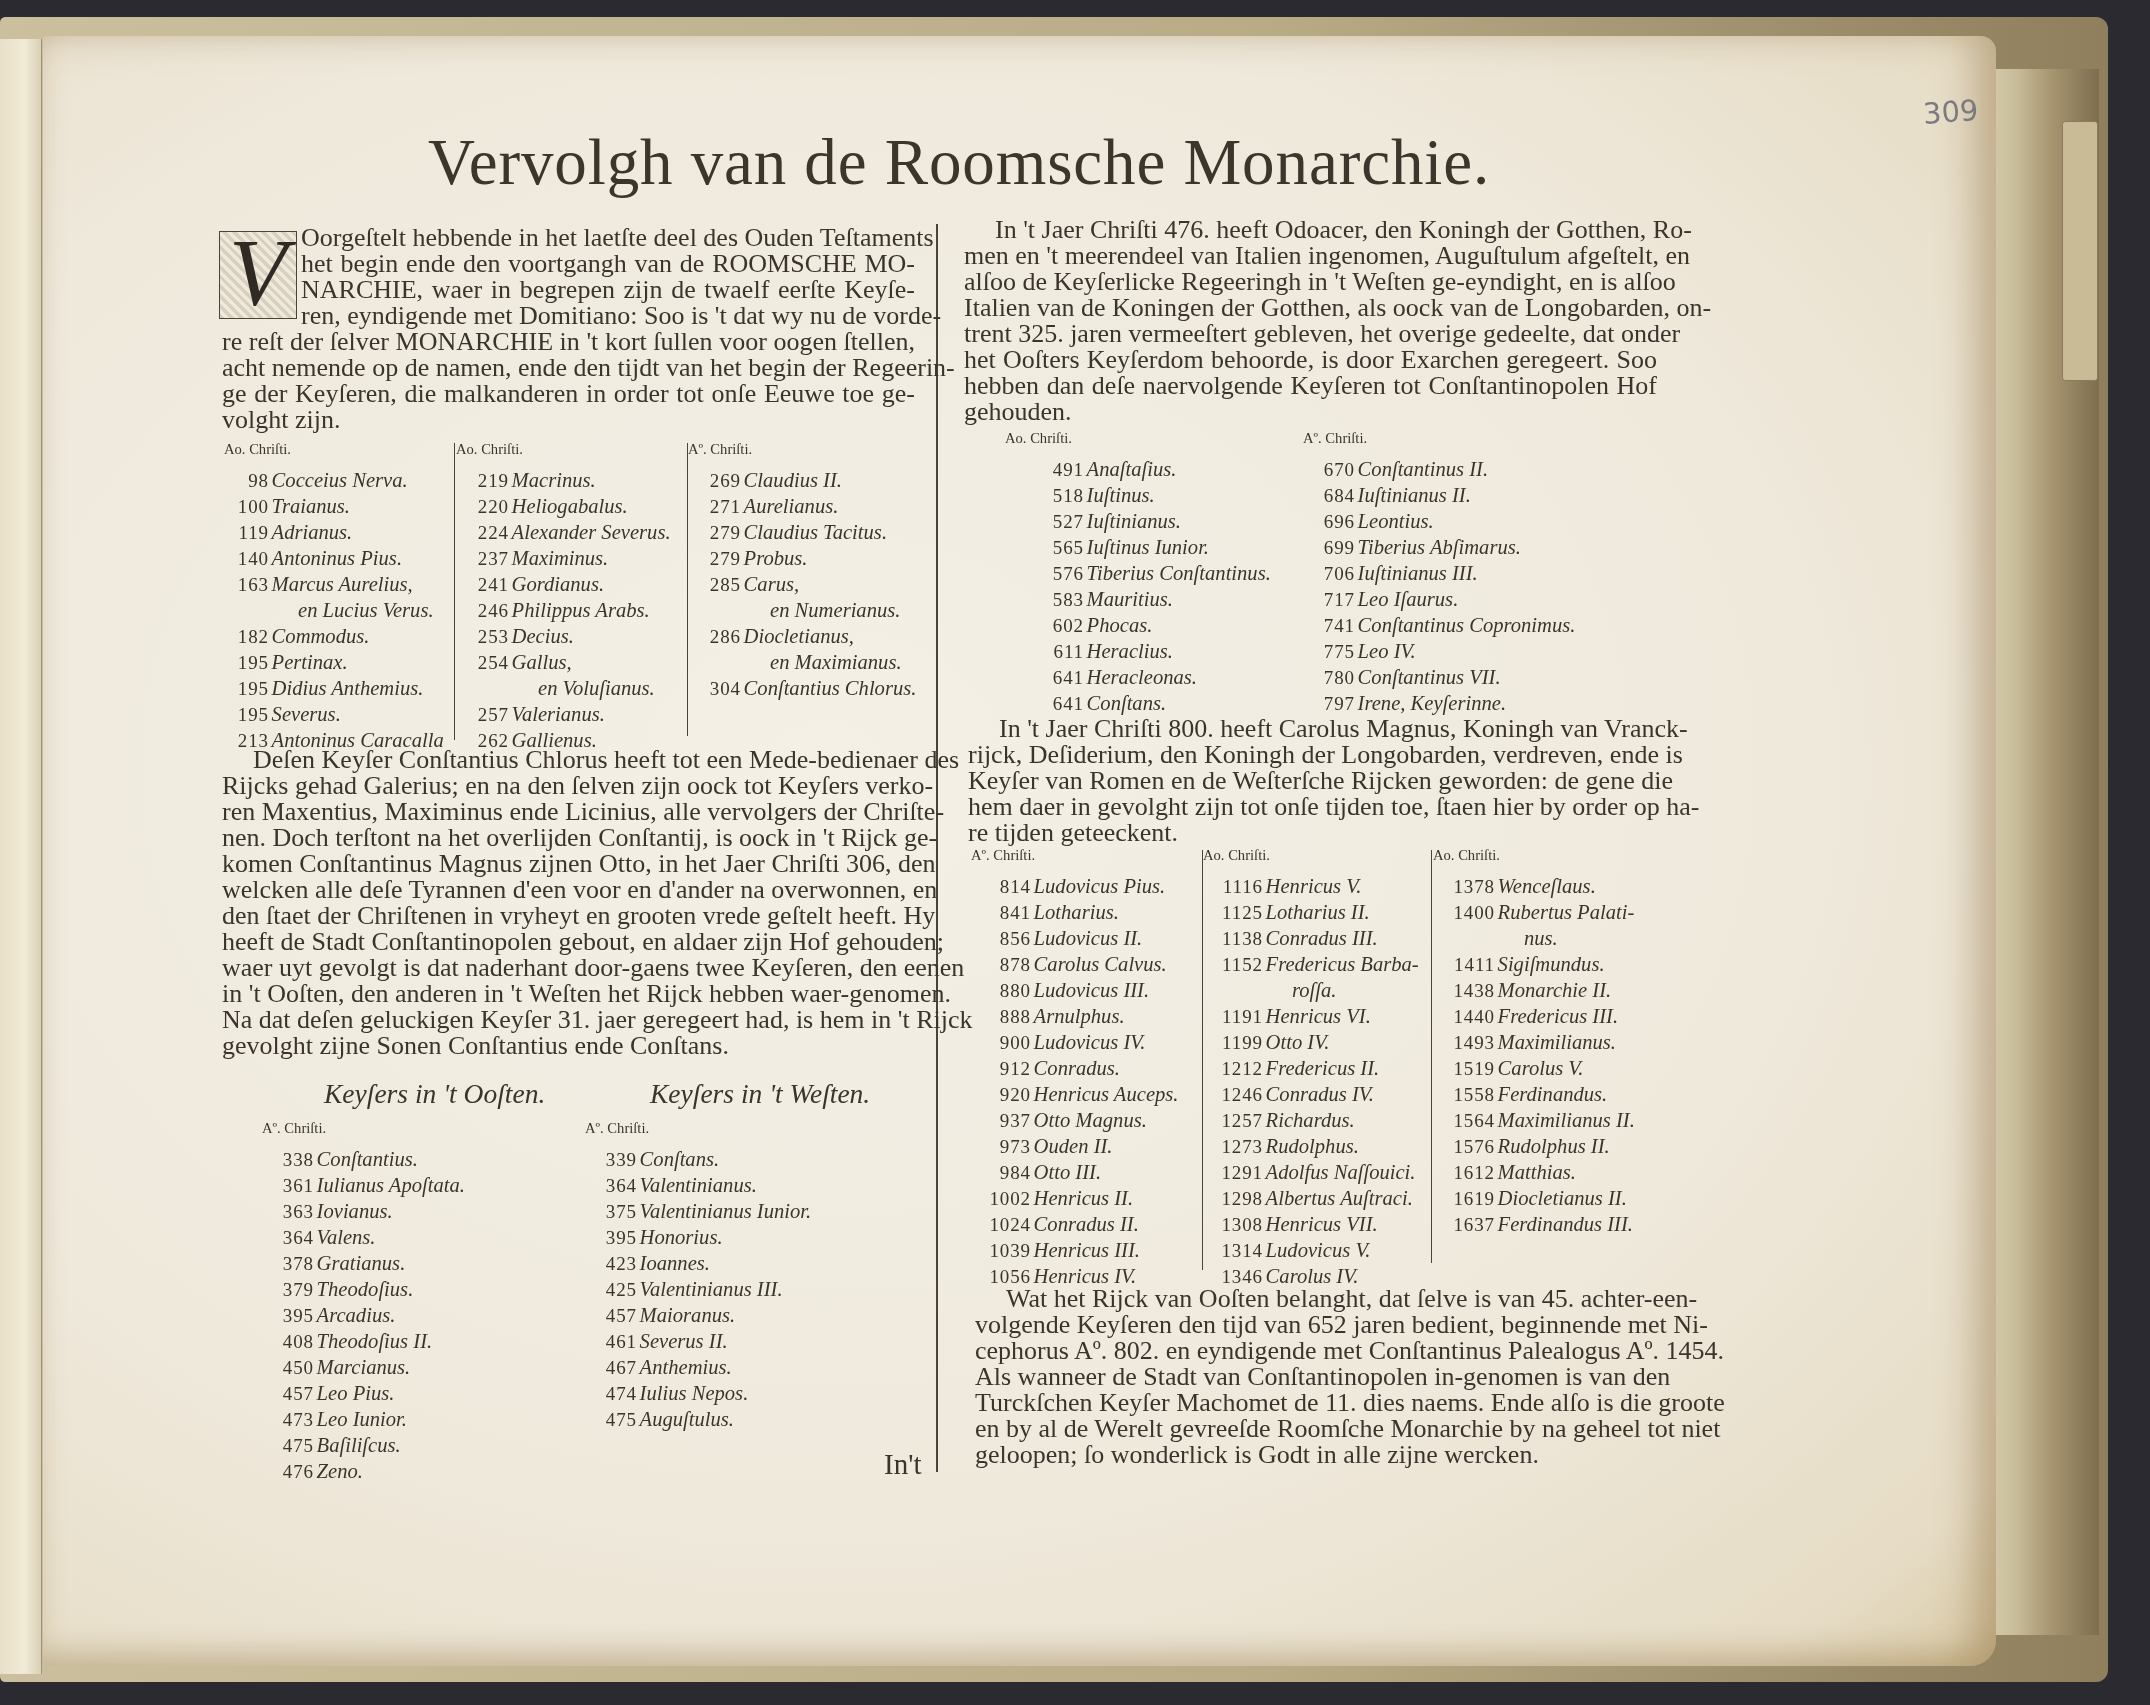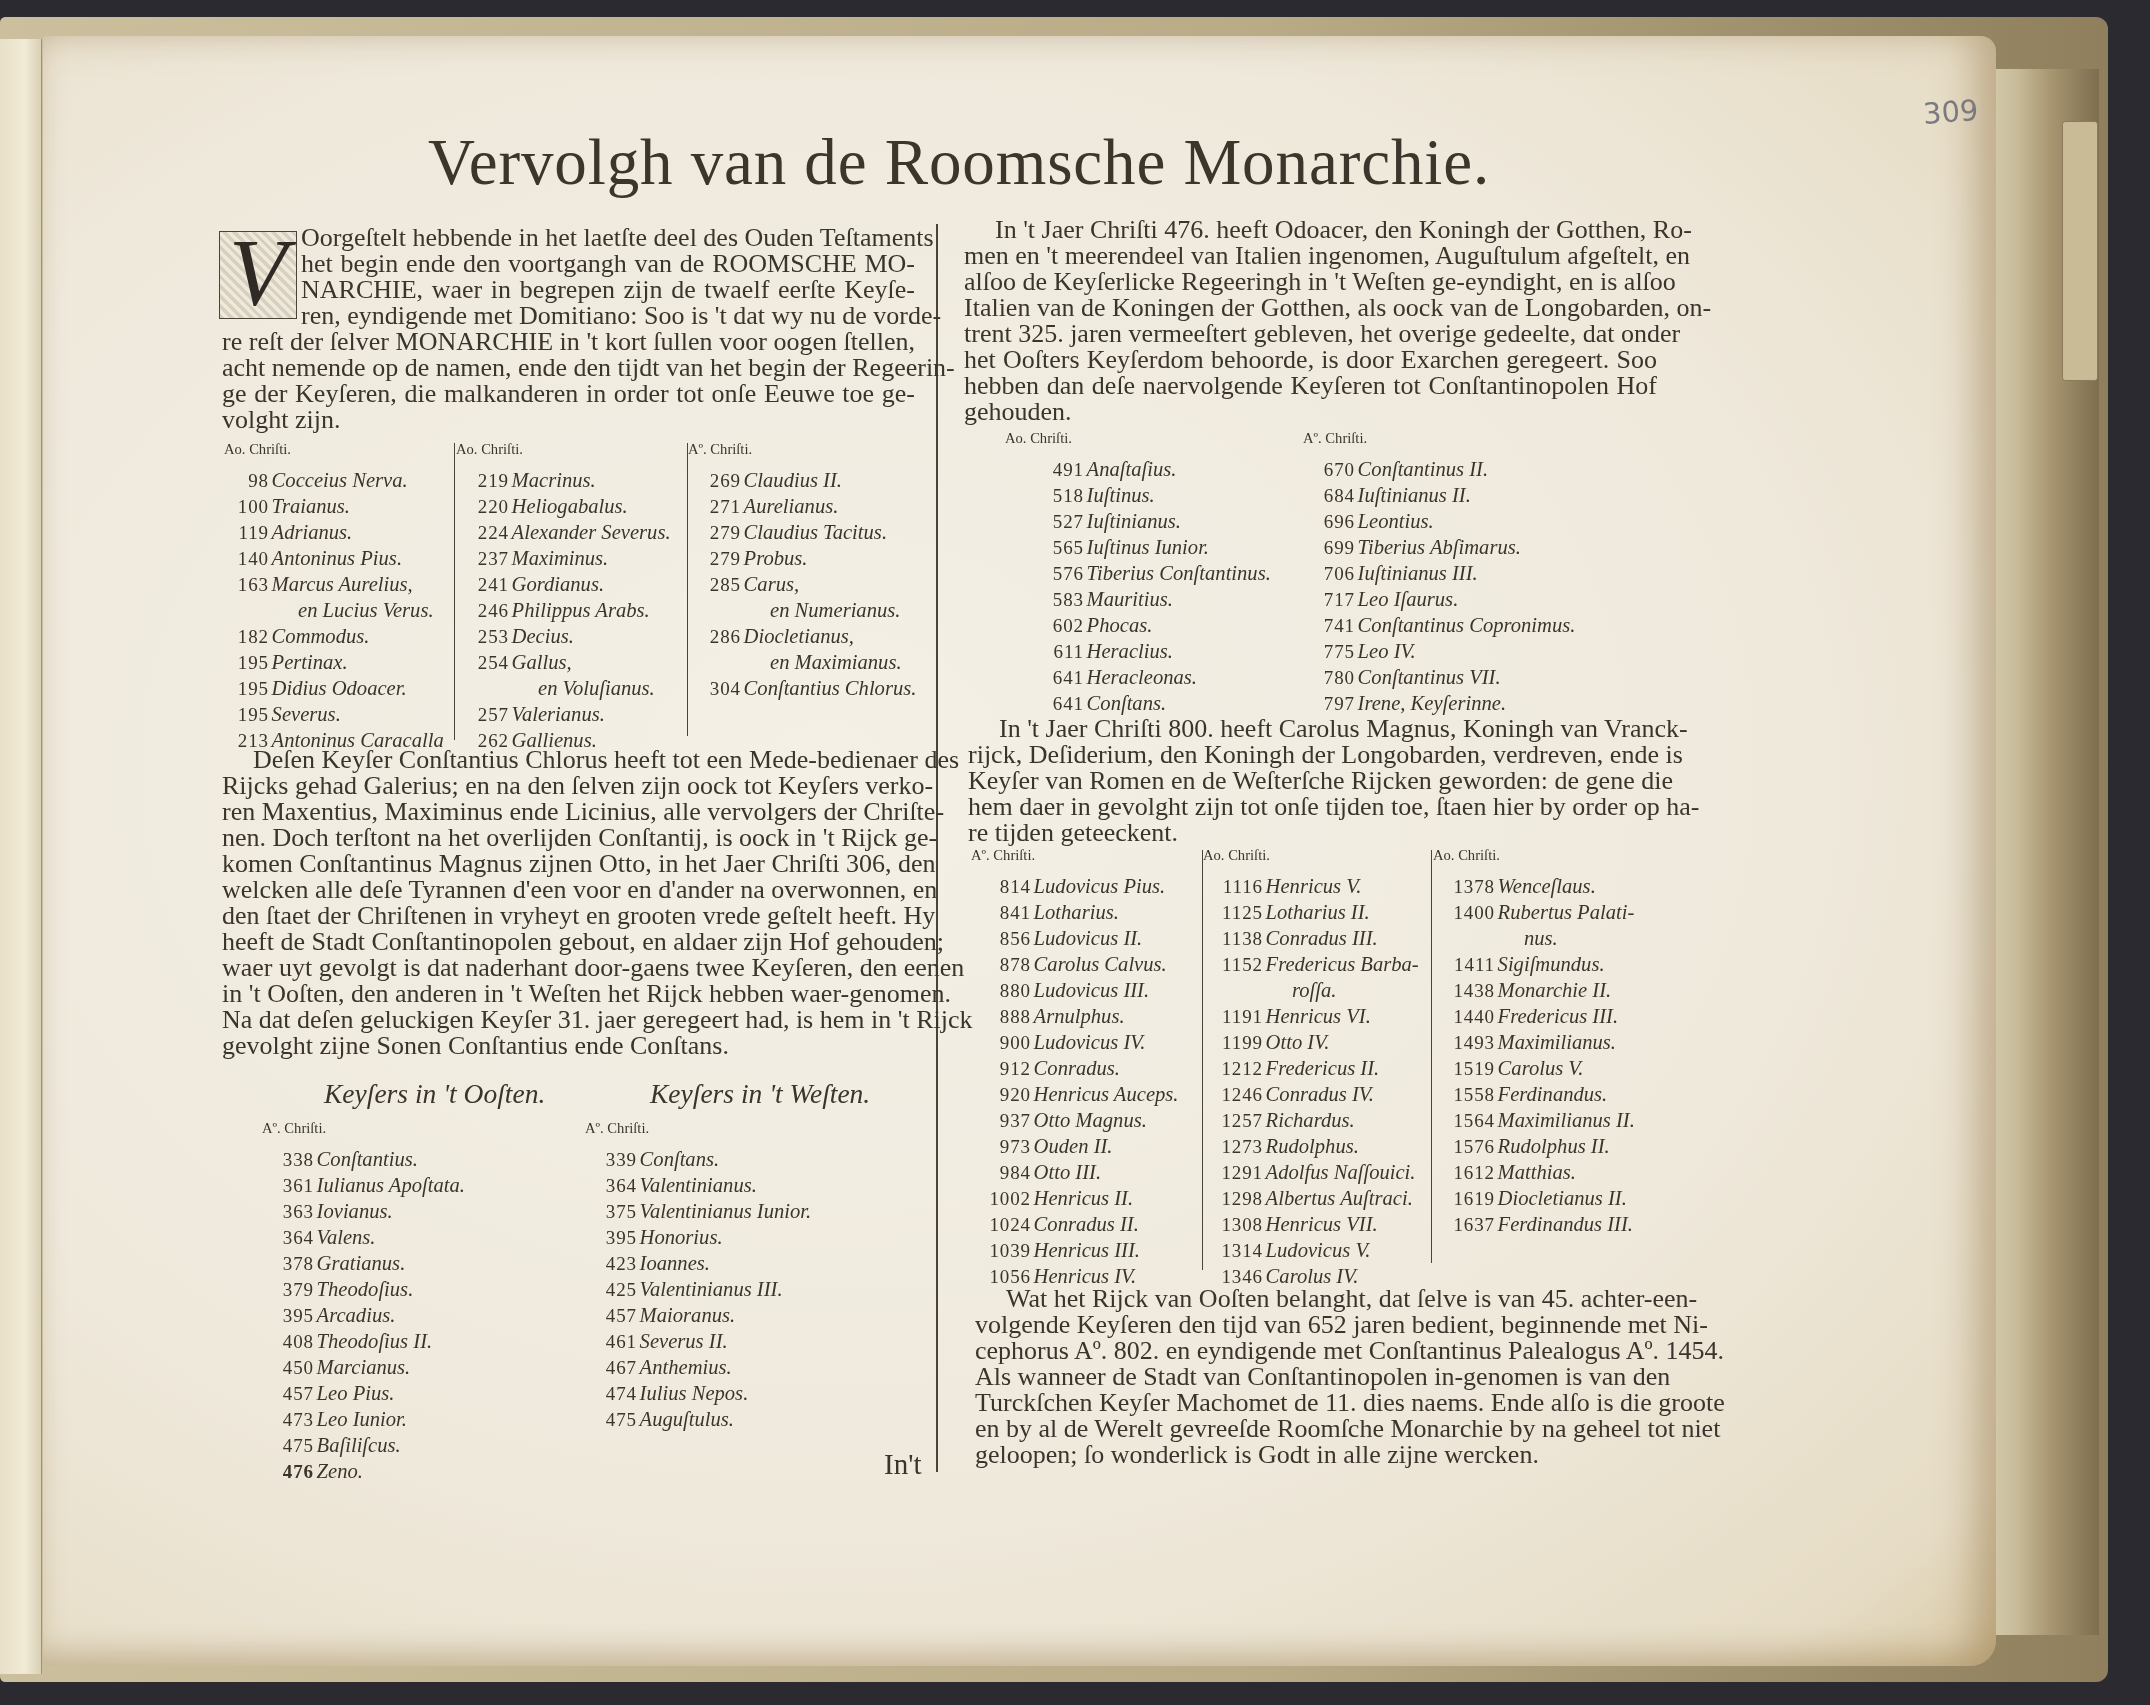--- a/index.html
+++ b/index.html
@@ -87,21 +87,21 @@
     <div style="position: absolute; left: 224px; top: 441px;">
       <span class="hdr">Ao. Chriſti.</span>
       <span class="row"><span class="yr" style="width: 45px;">98</span><span class="nm">Cocceius Nerva.</span></span>
       <span class="row"><span class="yr" style="width: 45px;">100</span><span class="nm">Traianus.</span></span>
       <span class="row"><span class="yr" style="width: 45px;">119</span><span class="nm">Adrianus.</span></span>
       <span class="row"><span class="yr" style="width: 45px;">140</span><span class="nm">Antoninus Pius.</span></span>
       <span class="row"><span class="yr" style="width: 45px;">163</span><span class="nm">Marcus Aurelius,</span></span>
       <span class="row"><span class="yr" style="width: 45px;"></span><span class="nm" style="padding-left: 29px;">en Lucius Verus.</span></span>
       <span class="row"><span class="yr" style="width: 45px;">182</span><span class="nm">Commodus.</span></span>
       <span class="row"><span class="yr" style="width: 45px;">195</span><span class="nm">Pertinax.</span></span>
-      <span class="row"><span class="yr" style="width: 45px;">195</span><span class="nm">Didius Odoacer.</span></span>
+      <span class="row"><span class="yr" style="width: 45px;">195</span><span class="nm">Didius Anthemius.</span></span>
       <span class="row"><span class="yr" style="width: 45px;">195</span><span class="nm">Severus.</span></span>
       <span class="row"><span class="yr" style="width: 45px;">213</span><span class="nm">Antoninus Caracalla</span></span>
     </div>
     <div style="position: absolute; left: 456px; top: 441px;">
       <span class="hdr">Ao. Chriſti.</span>
       <span class="row"><span class="yr" style="width: 53px;">219</span><span class="nm">Macrinus.</span></span>
       <span class="row"><span class="yr" style="width: 53px;">220</span><span class="nm">Heliogabalus.</span></span>
       <span class="row"><span class="yr" style="width: 53px;">224</span><span class="nm">Alexander Severus.</span></span>
       <span class="row"><span class="yr" style="width: 53px;">237</span><span class="nm">Maximinus.</span></span>
       <span class="row"><span class="yr" style="width: 53px;">241</span><span class="nm">Gordianus.</span></span>
@@ -153,21 +153,21 @@
       <span class="row"><span class="yr" style="width: 52px;">363</span><span class="nm">Iovianus.</span></span>
       <span class="row"><span class="yr" style="width: 52px;">364</span><span class="nm">Valens.</span></span>
       <span class="row"><span class="yr" style="width: 52px;">378</span><span class="nm">Gratianus.</span></span>
       <span class="row"><span class="yr" style="width: 52px;">379</span><span class="nm">Theodoſius.</span></span>
       <span class="row"><span class="yr" style="width: 52px;">395</span><span class="nm">Arcadius.</span></span>
       <span class="row"><span class="yr" style="width: 52px;">408</span><span class="nm">Theodoſius II.</span></span>
       <span class="row"><span class="yr" style="width: 52px;">450</span><span class="nm">Marcianus.</span></span>
       <span class="row"><span class="yr" style="width: 52px;">457</span><span class="nm">Leo Pius.</span></span>
       <span class="row"><span class="yr" style="width: 52px;">473</span><span class="nm">Leo Iunior.</span></span>
       <span class="row"><span class="yr" style="width: 52px;">475</span><span class="nm">Baſiliſcus.</span></span>
-      <span class="row"><span class="yr" style="width: 52px; font-weight: bold;">476</span><span class="nm">Zeno.</span></span>
+      <span class="row"><span class="yr" style="width: 52px;">476</span><span class="nm">Zeno.</span></span>
     </div>
   </div>
 <div class="list" id="l-west" style="left: 0px; top: 0px;">
     <div style="position: absolute; left: 585px; top: 1120px;">
       <span class="hdr">Aº. Chriſti.</span>
       <span class="row"><span class="yr" style="width: 52px;">339</span><span class="nm">Conſtans.</span></span>
       <span class="row"><span class="yr" style="width: 52px;">364</span><span class="nm">Valentinianus.</span></span>
       <span class="row"><span class="yr" style="width: 52px;">375</span><span class="nm">Valentinianus Iunior.</span></span>
       <span class="row"><span class="yr" style="width: 52px;">395</span><span class="nm">Honorius.</span></span>
       <span class="row"><span class="yr" style="width: 52px;">423</span><span class="nm">Ioannes.</span></span>

